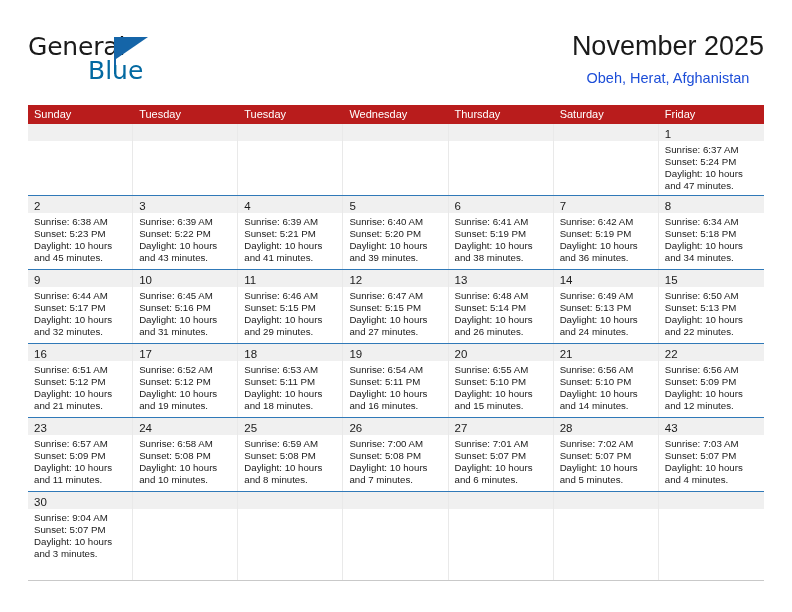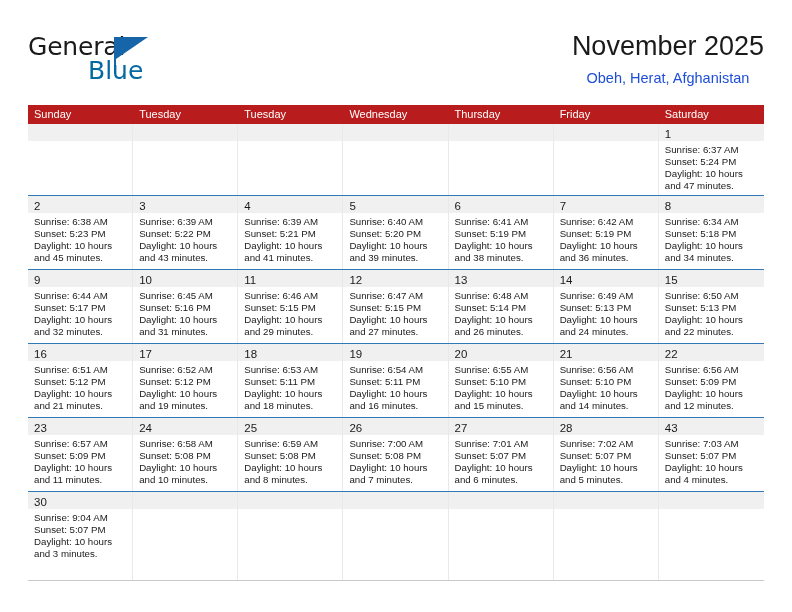--- a/index.html
+++ b/index.html
@@ -192,22 +192,22 @@
 
   </div>
 
   <div class="calendar">
     <div class="dow-row">
         <div class="dow-cell">Sunday</div>
         <div class="dow-cell">Tuesday</div>
         <div class="dow-cell">Tuesday</div>
         <div class="dow-cell">Wednesday</div>
         <div class="dow-cell">Thursday</div>
+        <div class="dow-cell">Saturday</div>
         <div class="dow-cell">Friday</div>
-        <div class="dow-cell">Saturday</div>
       </div>
     <div id="weeks-container">
         <div class="week-row first">
           <div class="day-cell empty">
             <div class="daynum-strip"><span class="daynum"></span></div>
             <div class="day-body"></div>
           </div>
           <div class="day-cell empty">
             <div class="daynum-strip"><span class="daynum"></span></div>
             <div class="day-body"></div>

